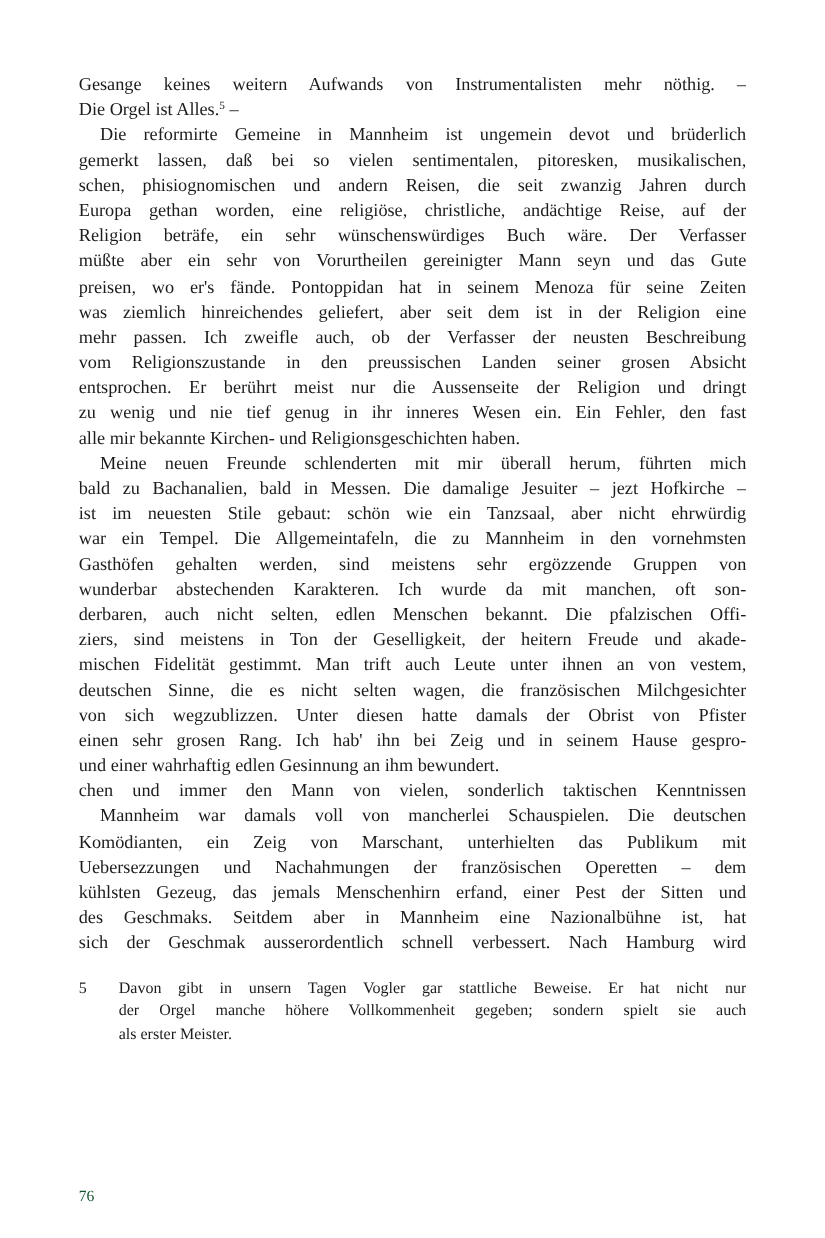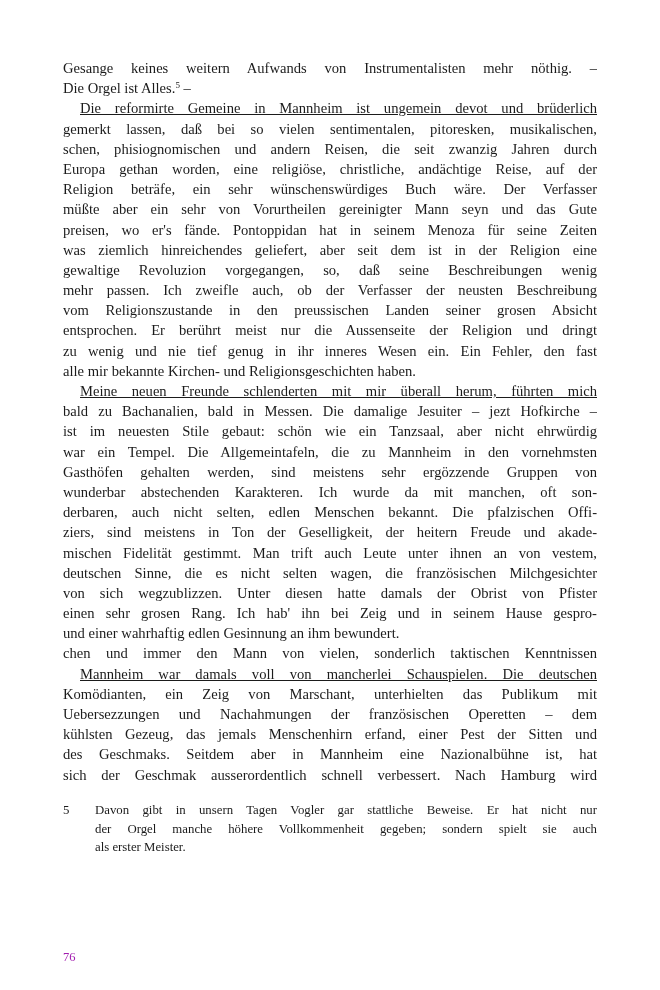--- a/index.html
+++ b/index.html
@@ -25,21 +25,21 @@
     text-justify: inter-word;
   }
   .line {
     height: 20.2px;
     overflow: hidden;
     text-align: justify;
     text-align-last: justify;
     white-space: normal;
   }
   .line.last { text-align-last: left; }
-  .line.indent { text-indent: 17px; text-decoration: underline; }
+  .line.indent { text-indent: 17px; }
   sup.fnref {
     font-size: 9px;
     line-height: 0;
     vertical-align: baseline;
     position: relative;
     top: -5px;
   }
   .footnote {
     width: 534px;
     margin-top: 16px;
@@ -54,42 +54,41 @@
     overflow: hidden;
     text-align: justify;
     text-align-last: justify;
   }
   .fline.last { text-align-last: left; }
   .page-number {
     position: absolute;
     left: 63px;
     top: 950px;
     font-size: 12.5px;
-    color: #a21caf;
+    color: #14532d;
   }
 </style>
 </head>
 <body>
 
 <div class="page">
   <div class="text-block">
       <div class="para">
         <div class="line">Gesange keines weitern Aufwands von Instrumentalisten mehr nöthig. –</div>
         <div class="line last">Die Orgel ist Alles.<sup class="fnref">5</sup> –</div>
       </div>
       <div class="para">
         <div class="line indent">Die reformirte Gemeine in Mannheim ist ungemein devot und brüderlich</div>
         <div class="line">gemerkt lassen, daß bei so vielen sentimentalen, pitoresken, musikalischen,</div>
         <div class="line">schen, phisiognomischen und andern Reisen, die seit zwanzig Jahren durch</div>
         <div class="line">Europa gethan worden, eine religiöse, christliche, andächtige Reise, auf der</div>
         <div class="line">Religion beträfe, ein sehr wünschenswürdiges Buch wäre. Der Verfasser</div>
         <div class="line">müßte aber ein sehr von Vorurtheilen gereinigter Mann seyn und das Gute</div>
         <div class="line">preisen, wo er's fände. Pontoppidan hat in seinem Menoza für seine Zeiten</div>
         <div class="line">was ziemlich hinreichendes geliefert, aber seit dem ist in der Religion eine</div>
-        <div class="line">gewaltige Revoluzion vorgegangen, so, daß seine Beschreibungen wenig</div>
         <div class="line">mehr passen. Ich zweifle auch, ob der Verfasser der neusten Beschreibung</div>
         <div class="line">vom Religionszustande in den preussischen Landen seiner grosen Absicht</div>
         <div class="line">entsprochen. Er berührt meist nur die Aussenseite der Religion und dringt</div>
         <div class="line">zu wenig und nie tief genug in ihr inneres Wesen ein. Ein Fehler, den fast</div>
         <div class="line last">alle mir bekannte Kirchen- und Religionsgeschichten haben.</div>
       </div>
       <div class="para">
         <div class="line indent">Meine neuen Freunde schlenderten mit mir überall herum, führten mich</div>
         <div class="line">bald zu Bachanalien, bald in Messen. Die damalige Jesuiter – jezt Hofkirche –</div>
         <div class="line">ist im neuesten Stile gebaut: schön wie ein Tanzsaal, aber nicht ehrwürdig</div>

